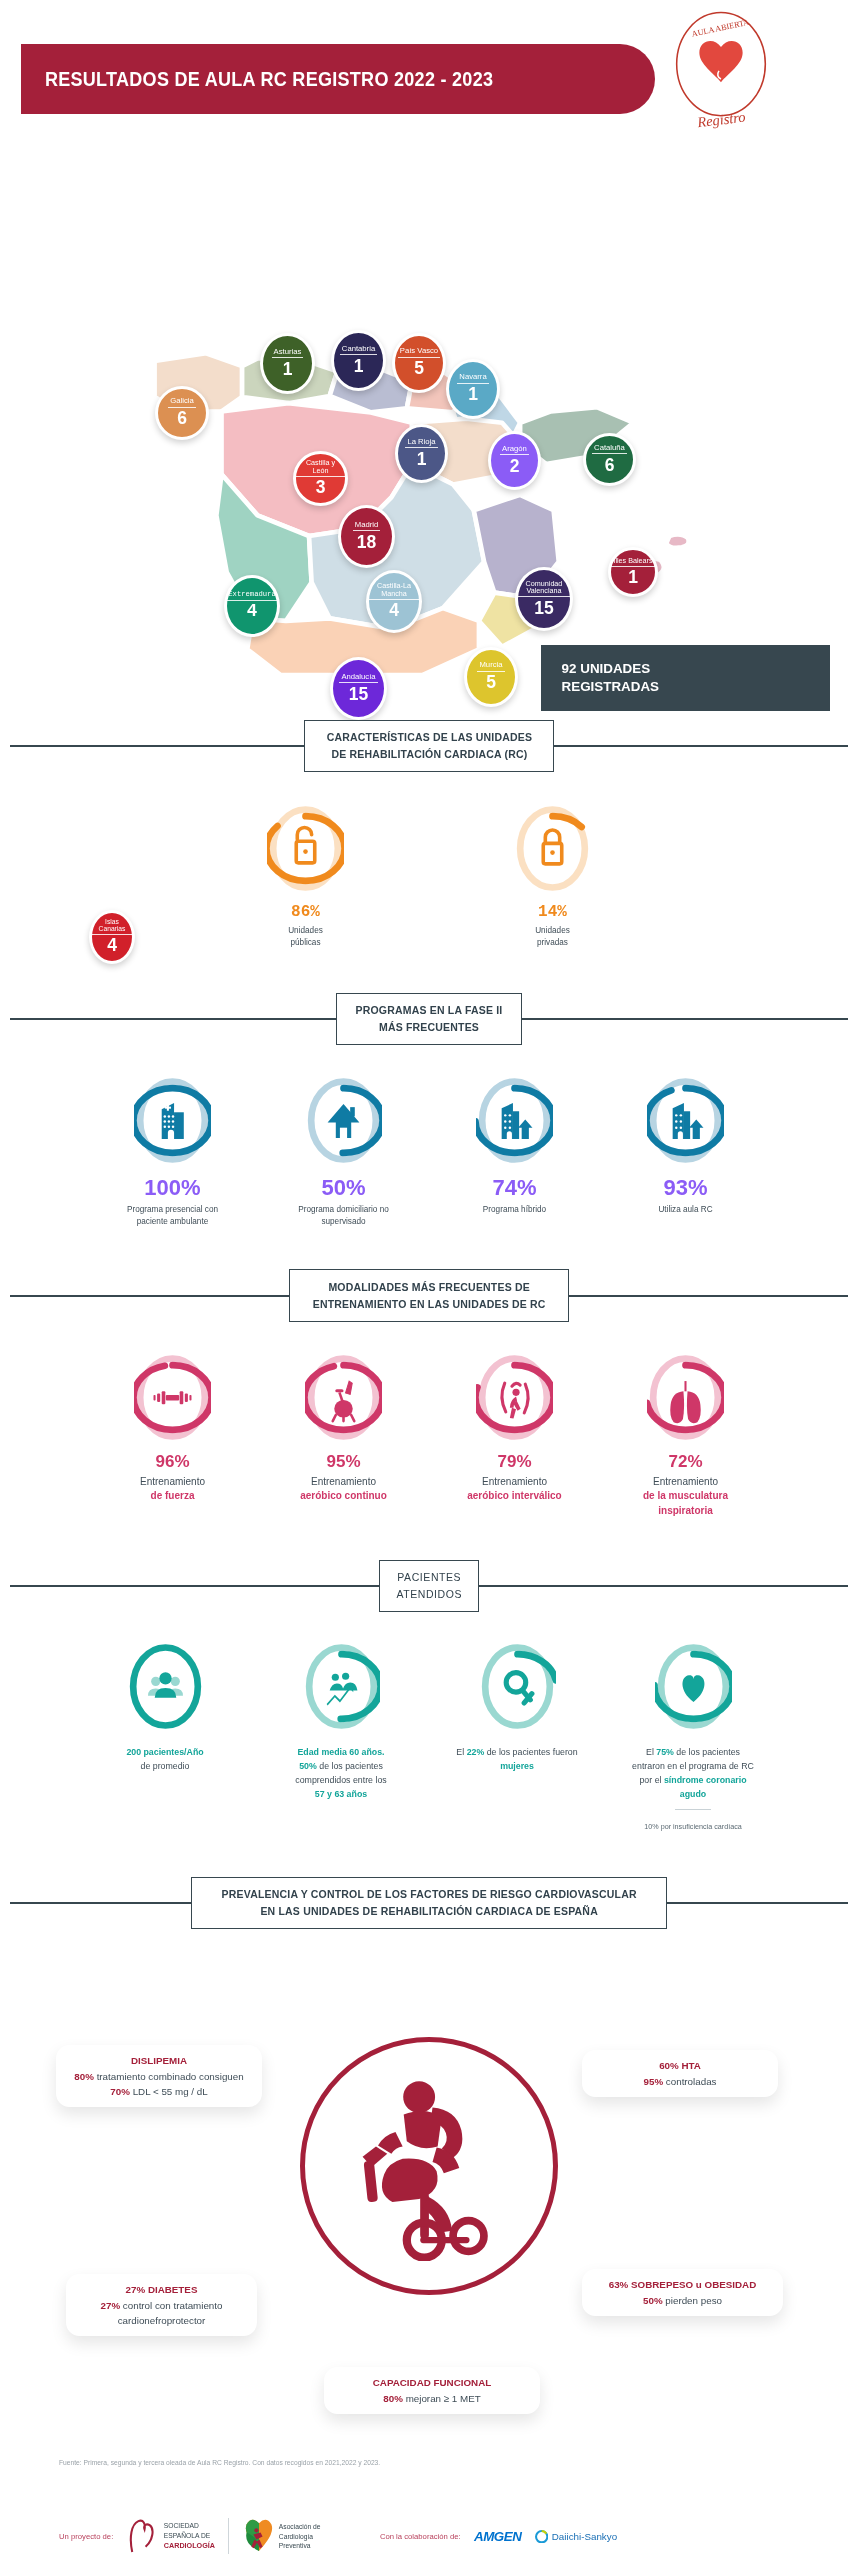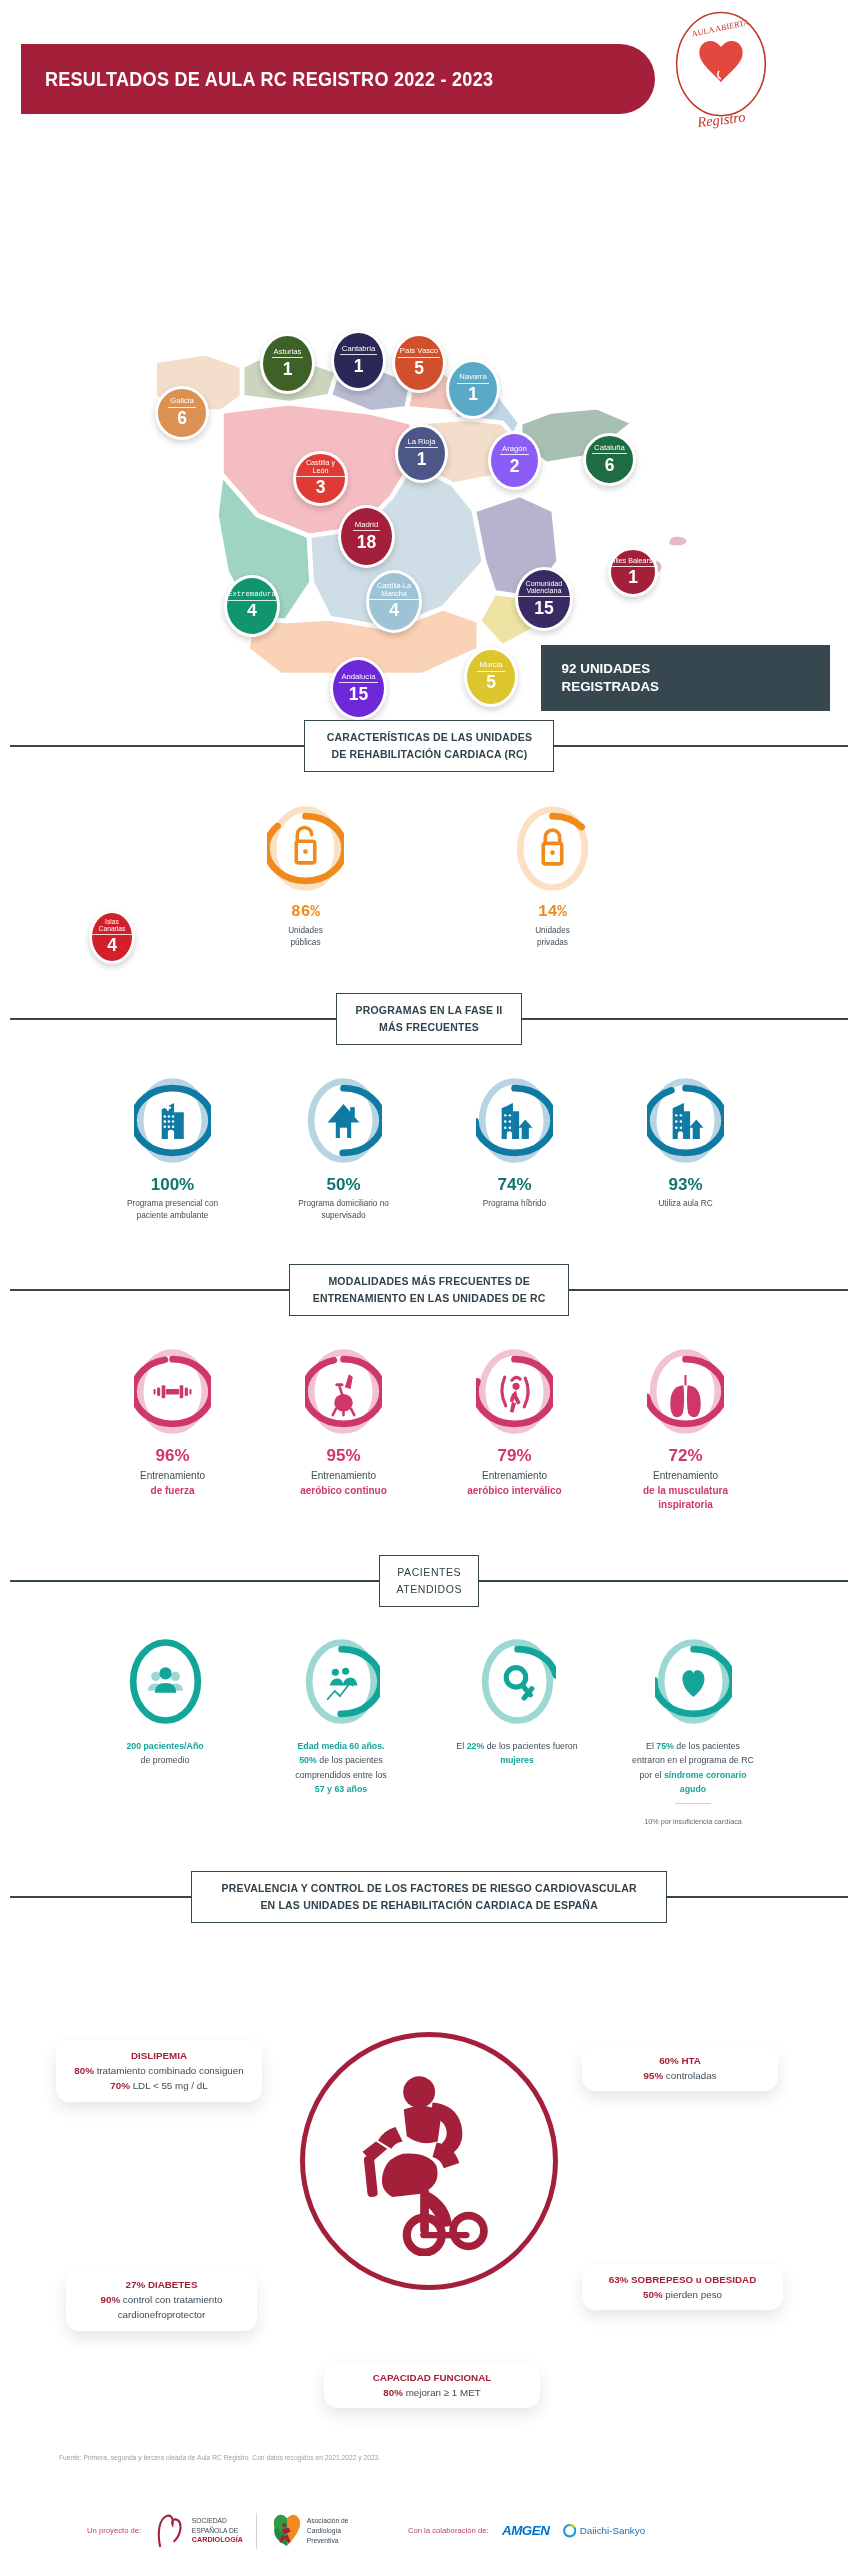--- a/index.html
+++ b/index.html
@@ -95,21 +95,21 @@
   
   .sec1 { margin-top: 45px; }
   .sec1 .stat-row { margin-top: 31px; gap: 170px; }
   .sec1 .stat-pct { color: #f08a1d; font-size: 16px; font-family: Liberation Mono, monospace; }
   .sec1 .stat-label { color: #3f4d57; font-size: 8.2px; }
 
   
   .sec2 { margin-top: 44px; }
   .sec2 .stat-row { margin-top: 30px; gap: 47px; }
   .sec2 .stat-cell { width: 124px; }
-  .sec2 .stat-pct { color: #0f766e; font-size: 17px; }
+  .sec2 .stat-pct { color: #8b5cf6; font-size: 22px; }
   .sec2 .stat-label { color: #3f4d57; font-size: 8.2px; }
 
   
   .sec3 { margin-top: 42px; }
   .sec3 .stat-row { margin-top: 30px; gap: 47px; }
   .sec3 .stat-cell { width: 124px; }
   .sec3 .stat-pct { color: #cf3768; font-size: 17px; }
   .sec3 .stat-label { color: #3f4d57; font-size: 10px; }
   .sec3 .stat-label b { color: #cf3768; }
 
@@ -148,21 +148,21 @@
   #risk-sobrepeso{ left: 582px; top: 330px; width: 201px; }
   #risk-capacidad{ left: 324px;  top: 428px; width: 216px; }
 
   
   .source-note {
     margin-top: 5.2px; padding-left: 59px;
     font-size: 6.7px; color: #9aa2a8;
   }
   .footer-logos {
     margin-top: 39px; display: flex; align-items: center;
-    padding-left: 87px; gap: 13.4px; height: 62px;
+    padding-left: 59px; gap: 13.4px; height: 62px;
   }
   .footer-lead { color: #b8405c; font-size: 7.7px; }
   .sec-logo { display: flex; align-items: center; gap: 5.2px; }
   .sec-logo .sec-text { font-size: 6.7px; line-height: 1.45; color: #37474f; }
   .sec-logo .sec-text .b3 { color: #a4203a; font-weight: bold; font-size: 7.2px; }
   .divider-v { width: 1px; height: 36px; background: #cfd6da; }
   .acp-logo { display: flex; align-items: center; gap: 4.1px; }
   .acp-text { font-size: 6.7px; line-height: 1.45; color: #37474f; }
   .collab { display: flex; align-items: center; gap: 13.4px; margin-left: 46px; }
   .amgen { color: #0072ce; font-weight: bold; font-size: 13.4px; letter-spacing: -0.5px; font-style: italic; }
@@ -654,21 +654,21 @@
         <div><b>70%</b><span> LDL &lt; 55 mg / dL</span></div>
       </div>
 
       <div class="risk-card" id="risk-hta">
         <div><b>60% HTA</b><span></span></div>
         <div><b>95%</b><span> controladas</span></div>
       </div>
 
       <div class="risk-card" id="risk-diabetes">
         <div><b>27% DIABETES</b><span></span></div>
-        <div><b>90%</b><span> control con tratamiento cardionefroprotector</span></div>
+        <div><b>27%</b><span> control con tratamiento cardionefroprotector</span></div>
       </div>
 
       <div class="risk-card" id="risk-sobrepeso">
         <div><b>63% SOBREPESO u OBESIDAD</b><span></span></div>
         <div><b>50%</b><span> pierden peso</span></div>
       </div>
 
       <div class="risk-card" id="risk-capacidad">
         <span class="rt">CAPACIDAD FUNCIONAL</span>
         <div><b>80%</b><span> mejoran ≥ 1 MET</span></div>

